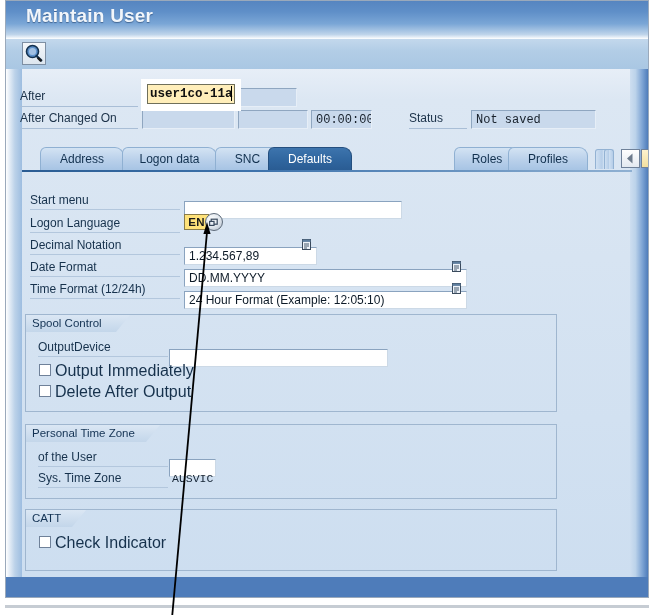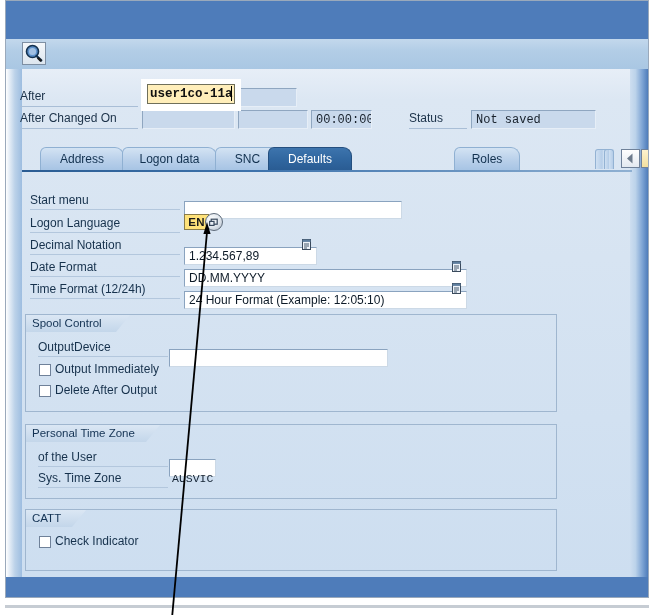--- a/index.html
+++ b/index.html
@@ -315,21 +315,21 @@
   .cbrow { position: absolute; }
   .cbox {
     position: absolute;
     width: 12px; height: 12px;
     background: #ffffff;
     border: 1px solid #6f8199;
     box-sizing: border-box;
   }
   .cblabel {
     position: absolute;
-    font-size: 12px;
+    font-size: 16px;
     color: #16314c;
     white-space: nowrap;
   }
 
   .statictext {
     position: absolute;
     font-family: "Liberation Mono","DejaVu Sans Mono",monospace;
     font-size: 11.5px;
     color: #132232;
     white-space: nowrap;
@@ -345,20 +345,23 @@
   }
 </style>
 </head>
 <body>
 
 <div id="screen">
 
   <div class="win-frame">
     <div class="win-outline"></div>
 
+    <div class="title-band">
+      <div class="title-text">Maintain User</div>
+    </div>
 
     <div class="toolbar">
       <div class="tb-btn">
         <svg width="22" height="21" viewBox="0 0 22 21">
           <circle cx="9.5" cy="8.5" r="6" fill="#5b8fc9" stroke="#13314f" stroke-width="1.6"></circle>
           <circle cx="9.5" cy="8.5" r="3.6" fill="#dbe9f7" opacity=".55"></circle>
           <path d="M13.6 13.0 L18.2 17.4" stroke="#13314f" stroke-width="2.4" stroke-linecap="round"></path>
           <path d="M14 12 l5 5 -2.2 2 -5-5z" fill="#2a2a2a" opacity=".0"></path>
           <path d="M15.5 14 l3.5 3.3 -1.6 1.6 -3.5-3.3z" fill="#1a1a1a"></path>
         </svg>
@@ -382,20 +385,21 @@
       <div class="lbl" style="left:403px; top:42px;">Status</div>
       <div class="lbl-underline" style="left:403px; top:59px; width:58px;"></div>
       <div class="fld mono" style="left:465px; top:41px; width:125px; height:19px; line-height:18px;">Not saved</div>
 
       <div class="tabstrip">
         <div class="tab" style="left:18px;  width:84px;">Address</div>
         <div class="tab" style="left:100px; width:95px;">Logon data</div>
         <div class="tab" style="left:193px; width:65px;">SNC</div>
         <div class="tab sel" style="left:246px; width:84px;">Defaults</div>
         <div class="tab" style="left:432px; width:66px;">Roles</div>
+        <div class="tab" style="left:486px; width:80px;">Profiles</div>
 
         <div class="tab-stack" style="left:573px;"></div>
         <div class="tab-stack" style="left:582px; width:10px;"></div>
 
         <div class="tab-nav" style="left:599px;">
           <svg width="17" height="17" viewBox="0 0 17 17">
             <path d="M10.5 3.5 L5 8.5 L10.5 13.5 Z" fill="#6d7b8c"></path>
           </svg>
         </div>
         <div class="tab-nav right" style="left:619px;">

